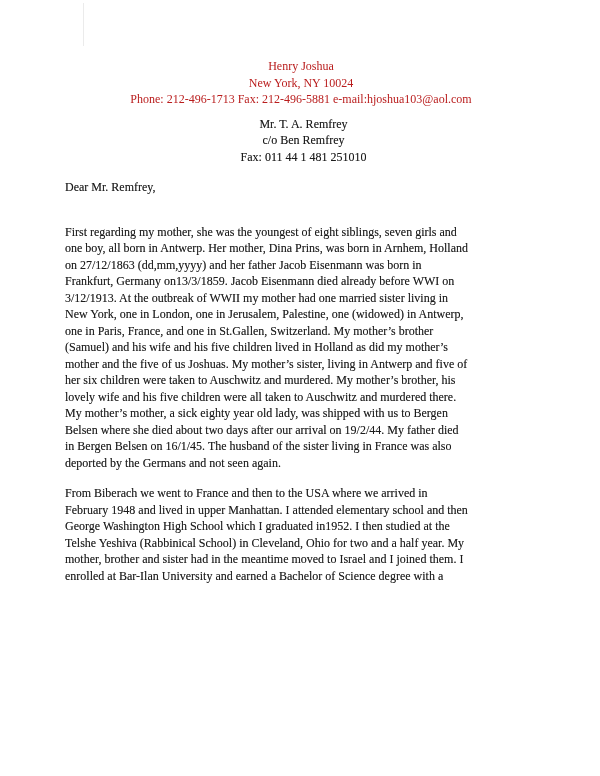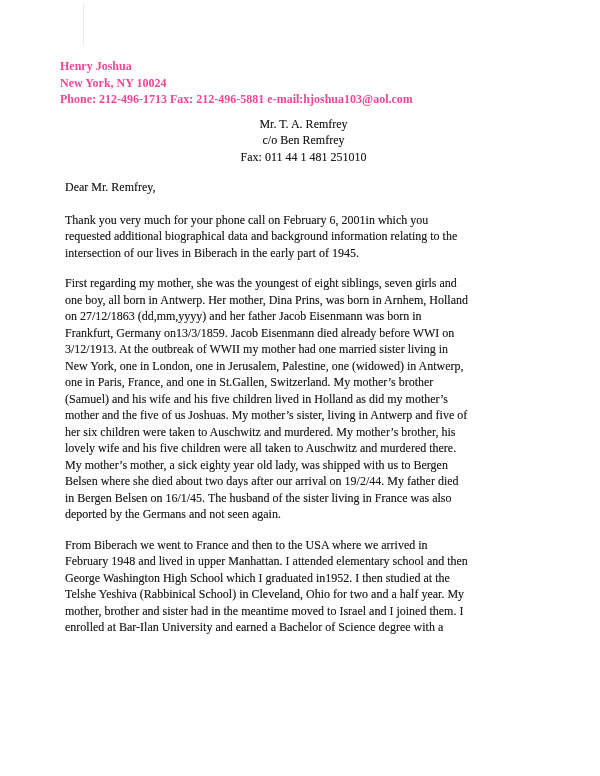--- a/index.html
+++ b/index.html
@@ -17,30 +17,30 @@
     overflow: hidden;
   }
   .page {
     position: absolute;
     top: 0; left: 0;
     width: 600px; height: 776px;
     padding: 58px 58px 0 65px;
     background: #ffffff;
   }
   .letterhead {
-    text-align: left;
-    font-weight: bold;
-    color: #ec4899;
+    text-align: center;
+    font-weight: normal;
+    color: #b91c1c;
     margin-bottom: 8px;
     
     margin-left: -5px;
   }
   .letterhead div { white-space: nowrap; }
   .block { margin-bottom: 14px; }
-  .salutation { margin-bottom: 16px; }
+  .salutation { margin-bottom: 28px; }
   .para {
     white-space: pre-line;
     margin-bottom: 14px;
     text-shadow: 0 0 0.5px rgba(20,20,20,0.45); 
   }
   .recipient { white-space: pre-line; text-align: center; }
   .date-line, .recipient, .salutation {
     text-shadow: 0 0 0.5px rgba(20,20,20,0.45);
   }
   .scan-artifact-line {
@@ -63,23 +63,20 @@
     <div>Phone: 212-496-1713 Fax: 212-496-5881 e-mail:hjoshua103@aol.com</div>
   </div>
 
 
   <div class="block recipient">Mr. T. A. Remfrey
 c/o Ben Remfrey
 Fax: 011 44 1 481 251010</div>
 
   <div class="salutation">Dear Mr. Remfrey,</div>
 
-  <div class="para">Thank you very much for your phone call on February 6, 2001in which you
-requested additional biographical data and background information relating to the
-intersection of our lives in Biberach in the early part of 1945.</div>
 
   <div class="para">First regarding my mother, she was the youngest of eight siblings, seven girls and
 one boy, all born in Antwerp. Her mother, Dina Prins, was born in Arnhem, Holland
 on 27/12/1863 (dd,mm,yyyy) and her father Jacob Eisenmann was born in
 Frankfurt, Germany on13/3/1859. Jacob Eisenmann died already before WWI on
 3/12/1913. At the outbreak of WWII my mother had one married sister living in
 New York, one in London, one in Jerusalem, Palestine, one (widowed) in Antwerp,
 one in Paris, France, and one in St.Gallen, Switzerland. My mother’s brother
 (Samuel) and his wife and his five children lived in Holland as did my mother’s
 mother and the five of us Joshuas. My mother’s sister, living in Antwerp and five of

